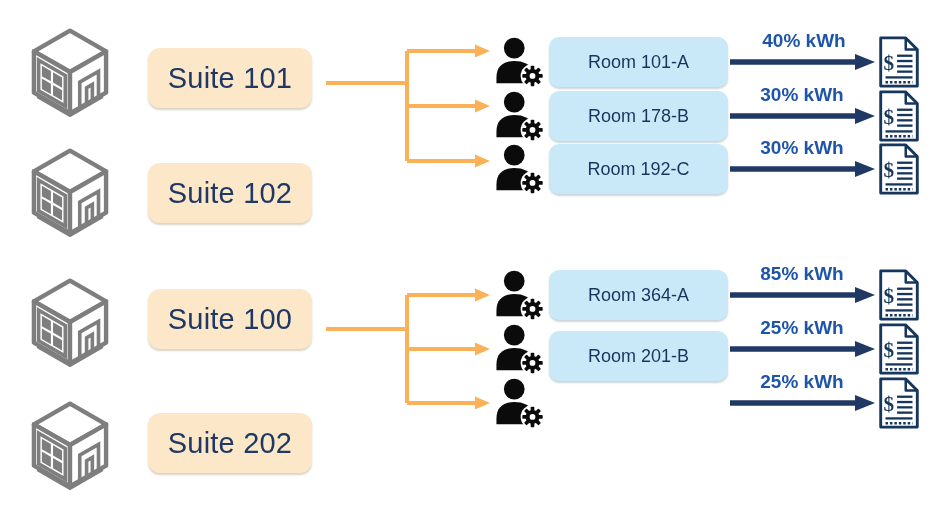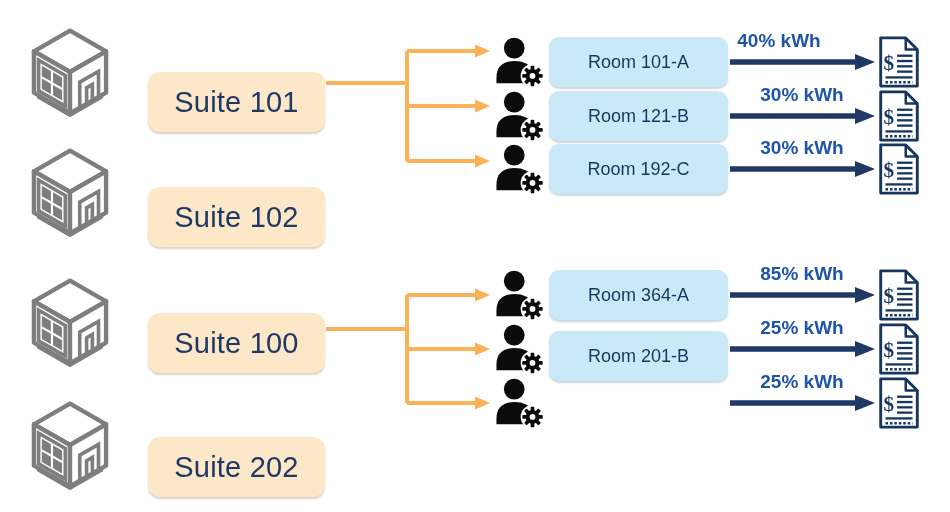--- a/index.html
+++ b/index.html
@@ -3,25 +3,24 @@
 <meta charset="utf-8">
 <style>
   html,body { margin:0; padding:0; background:#ffffff; }
   .canvas {
     position:relative; width:950px; height:512px; background:#ffffff;
     font-family:"Liberation Sans", sans-serif; overflow:hidden;
   }
   .abs { position:absolute; }
   .overlay { left:0; top:0; pointer-events:none; }
   .suite {
-    width:177px; height:60px; background:#FCE8C8; border-radius:12px;
+    width:164px; height:60px; background:#FCE8C8; border-radius:12px;
     display:flex; align-items:center; justify-content:center;
     color:#1F3864; font-size:29px; letter-spacing:0.2px;
     box-shadow:0 2px 2px rgba(130,105,70,0.30);
-    margin-top:24px;
   }
   .room {
     width:179px; height:50px; background:#C9E9F9; border-radius:10px;
     display:flex; align-items:center; justify-content:center;
     color:#17365D; font-size:18px;
     box-shadow:0 2px 2px rgba(70,105,130,0.28);
   }
   .share {
     width:120px; height:22px; text-align:center; line-height:22px;
     color:#1F55A8; font-size:19px; font-weight:bold;
@@ -165,33 +164,33 @@
       <use href="#person"></use>
     </svg>
   <svg class="abs" style="left:494px;top:378px" width="52" height="50">
       <use href="#person"></use>
     </svg>
 
   <div class="abs room" style="left:549px;top:37px">
     <span>Room 101-A</span>
   </div>
   <div class="abs room" style="left:549px;top:91px">
-    <span>Room 121-B</span>
+    <span>Room 178-B</span>
   </div>
   <div class="abs room" style="left:549px;top:144px">
     <span>Room 192-C</span>
   </div>
   <div class="abs room" style="left:549px;top:270px">
     <span>Room 364-A</span>
   </div>
   <div class="abs room" style="left:549px;top:331px">
     <span>Room 201-B</span>
   </div>
 
-  <div class="abs share" style="left:719px;top:30px">40% kWh</div>
+  <div class="abs share" style="left:744px;top:30px">40% kWh</div>
   <div class="abs share" style="left:742px;top:84px">30% kWh</div>
   <div class="abs share" style="left:742px;top:137px">30% kWh</div>
   <div class="abs share" style="left:742px;top:263px">85% kWh</div>
   <div class="abs share" style="left:742px;top:317px">25% kWh</div>
   <div class="abs share" style="left:742px;top:371px">25% kWh</div>
 
   <svg class="abs" style="left:876px;top:36px" width="46" height="52">
       <use href="#invoice"></use>
     </svg>
   <svg class="abs" style="left:876px;top:90px" width="46" height="52">

